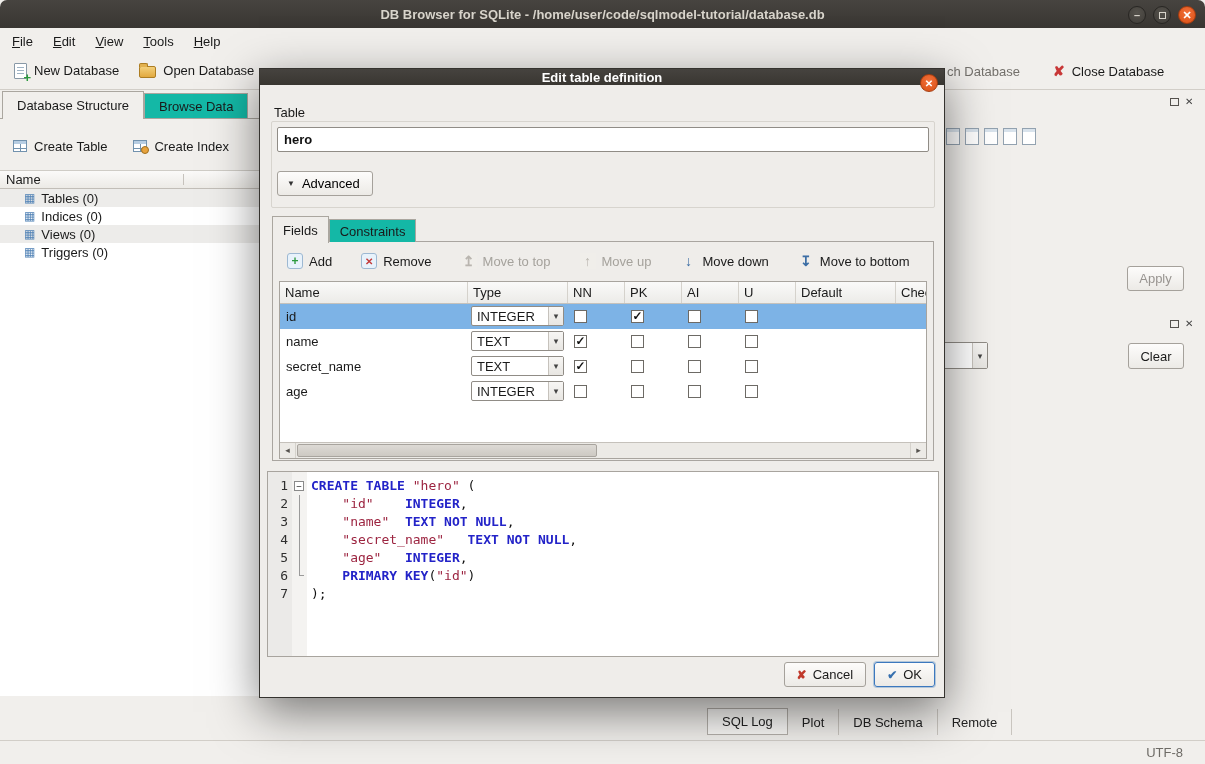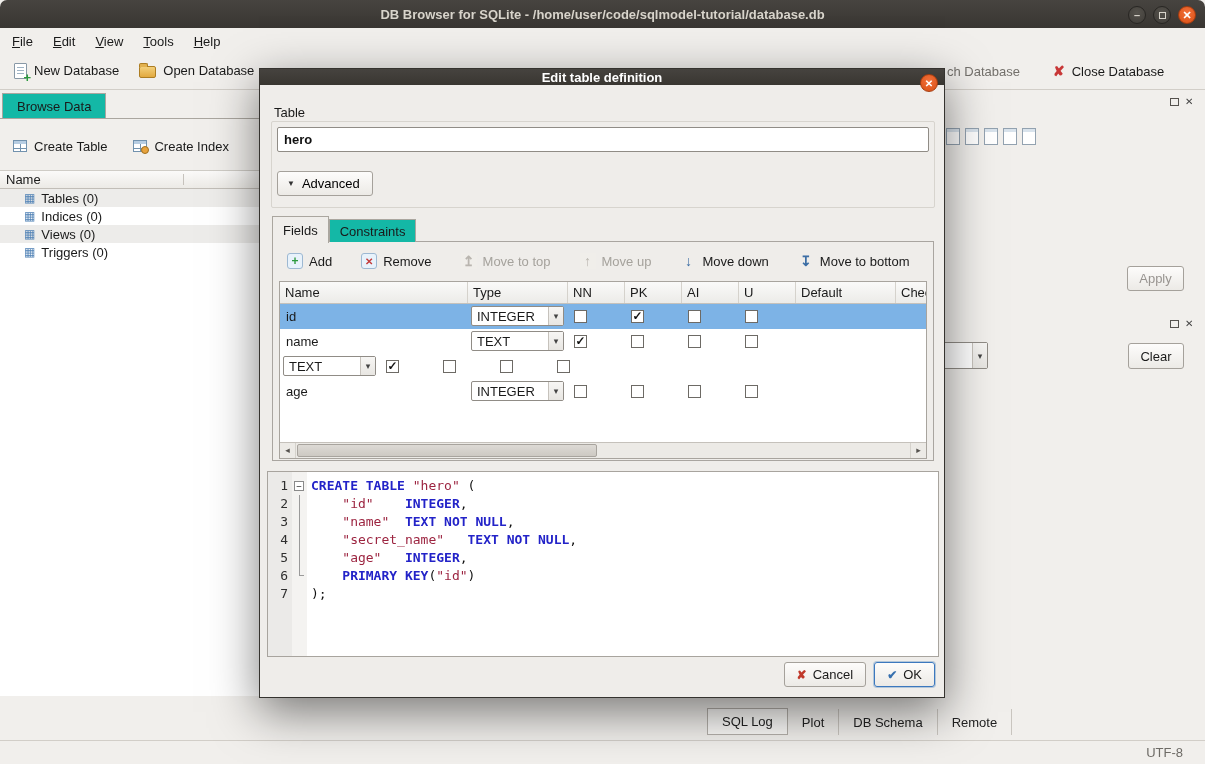--- a/index.html
+++ b/index.html
@@ -160,20 +160,21 @@
 <div class="attach-frag">
   <span>ch Database</span>
 </div>
 <div class="closedb">
   <span class="icon-x">✘</span>
   <span>Close Database</span>
 </div>
 
 <div class="left-dock">
   <div class="left-tabs">
+    <div class="qtab active">Database Structure</div>
     <div class="qtab">Browse Data</div>
   </div>
   <div class="dock-body">
     <div class="dock-toolbar">
       <div class="tbtn">
         <span class="icon-table"></span>
         <span>Create Table</span>
       </div>
       <div class="tbtn">
         <span class="icon-table idx"></span>
@@ -336,20 +337,21 @@
             <div class="gc" style="width: 57px;">
               <span class="cb"></span>
             </div>
             <div class="gc" style="width: 57px;">
               <span class="cb"></span>
             </div>
             <div class="gc" style="width: 100px;"></div>
             <div class="gc" style="width: 60px;"></div>
           </div>
           <div class="grow">
+            <div class="gc name" style="width: 188px;">secret_name</div>
             <div class="gc" style="width: 100px;">
               <div class="combo">
                 <span class="cv">TEXT</span>
                 <span class="ca">▾</span>
               </div>
             </div>
             <div class="gc" style="width: 57px;">
               <span class="cb on">✓</span>
             </div>
             <div class="gc" style="width: 57px;">

